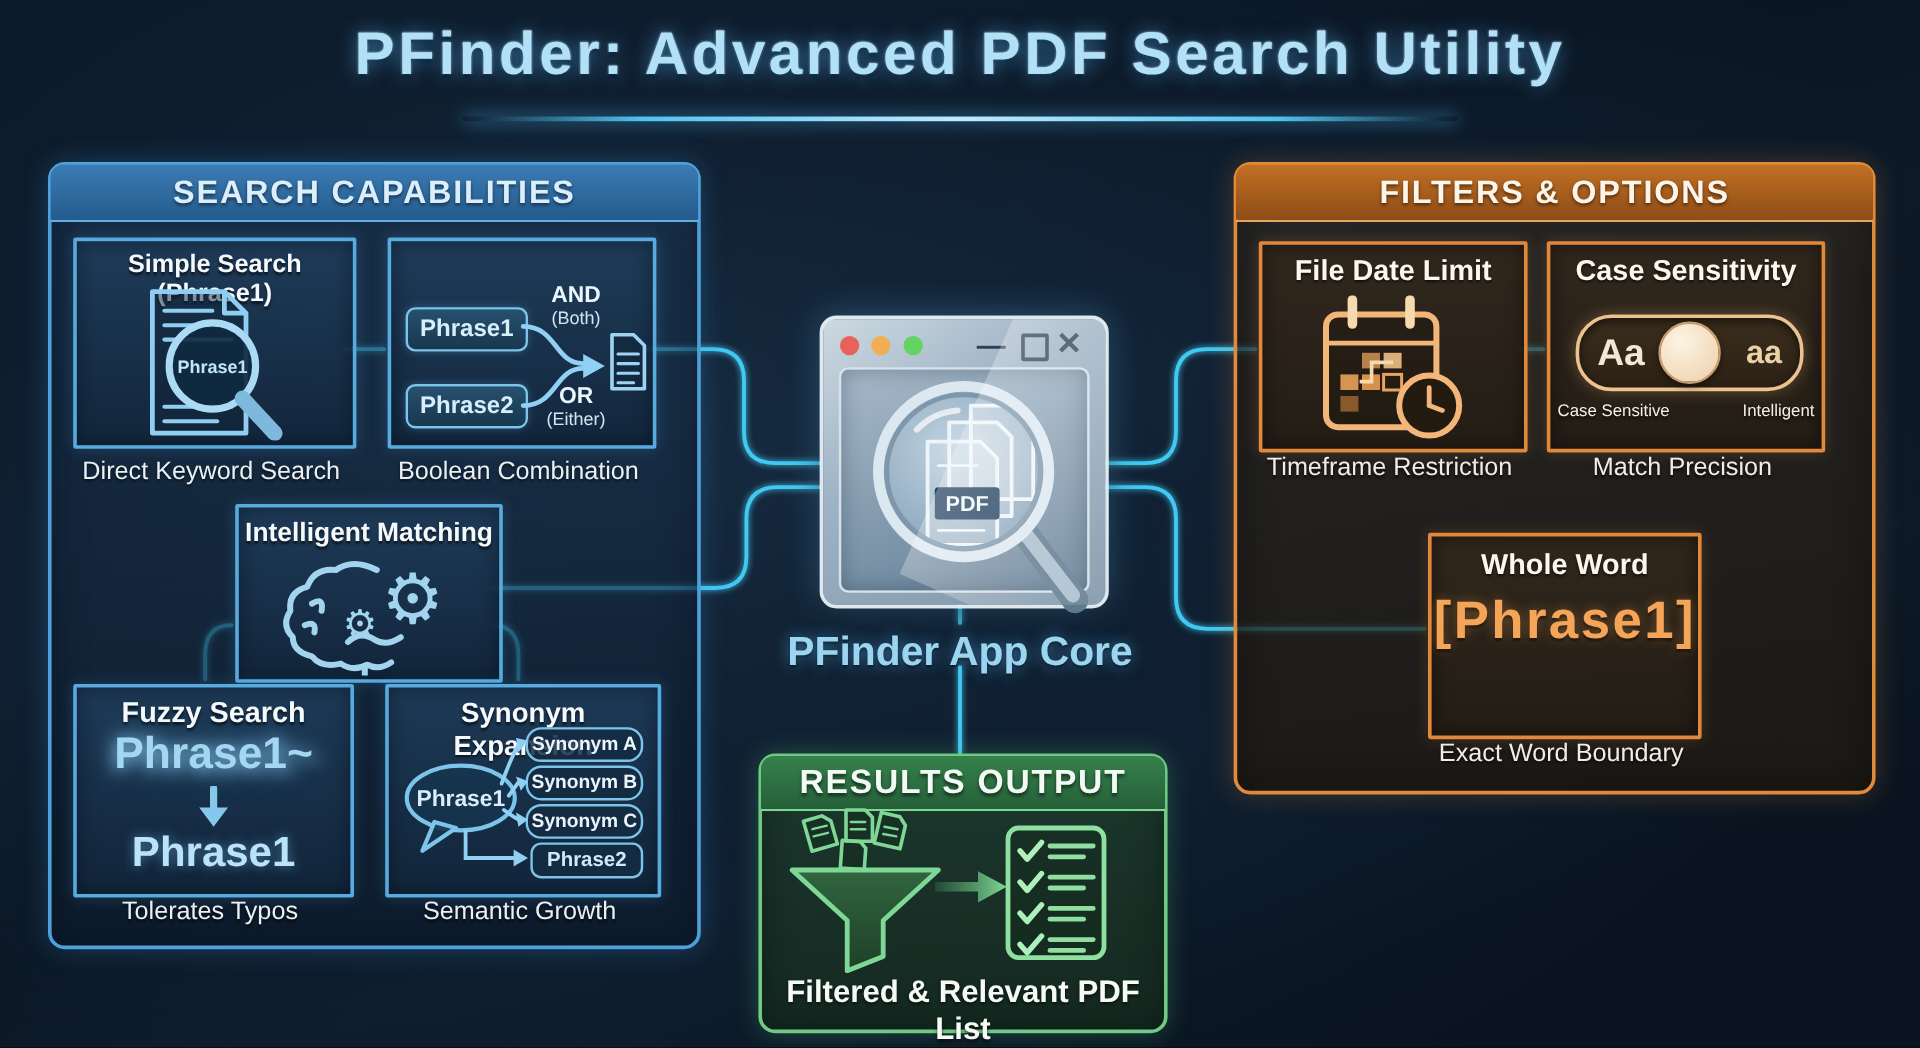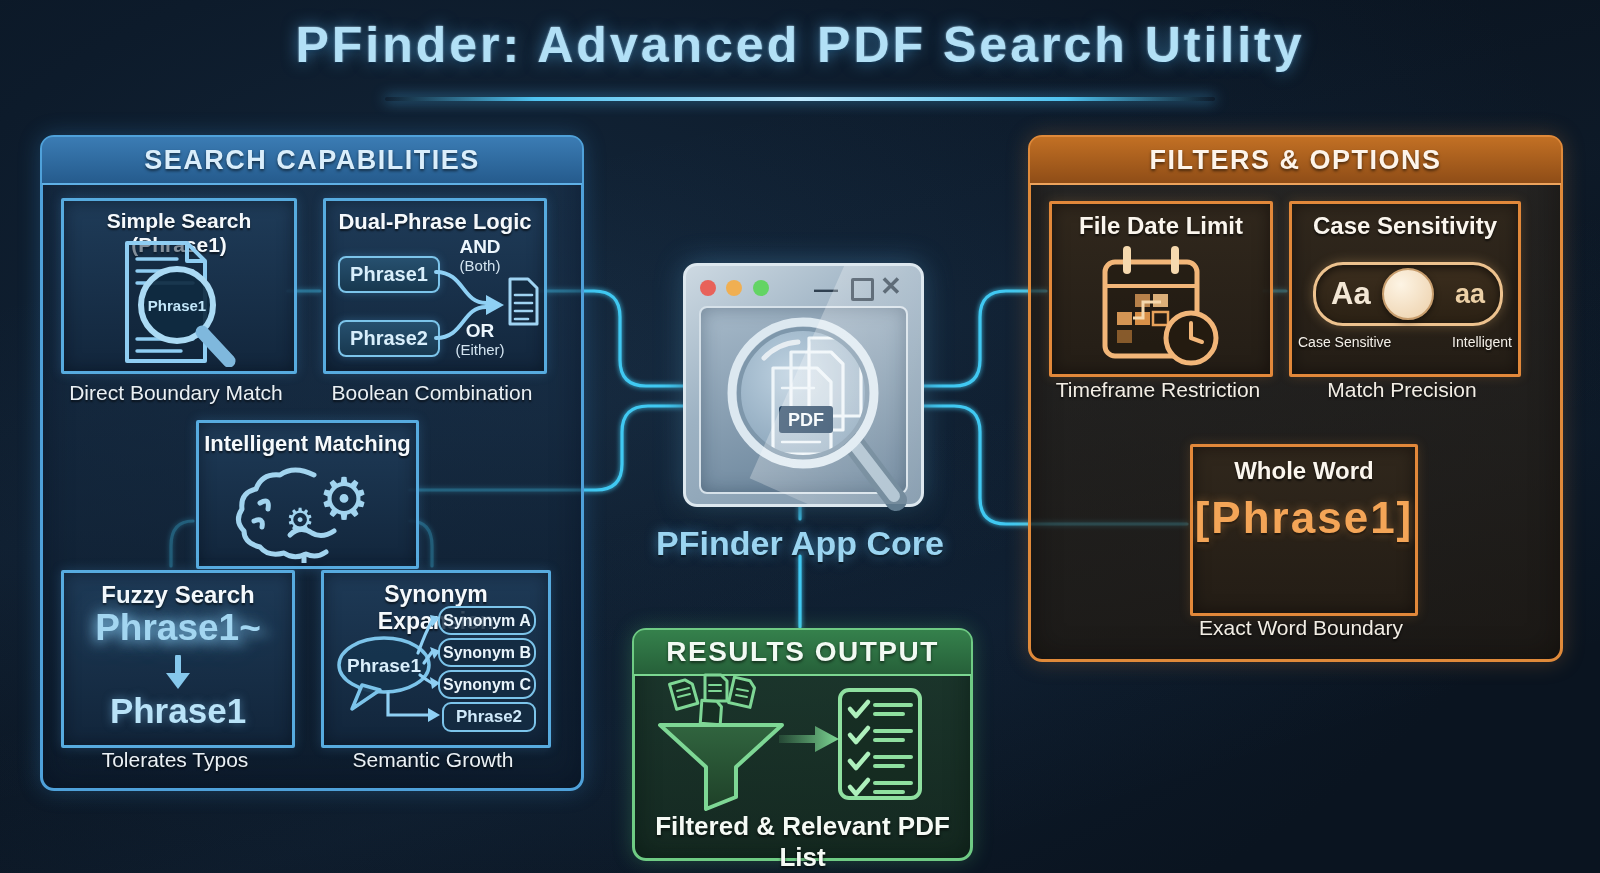--- a/index.html
+++ b/index.html
@@ -187,21 +187,20 @@
             <line x1="48" y1="100" x2="104" y2="100"></line>
           <line x1="48" y1="112" x2="92" y2="112"></line>
         </g>
         <circle cx="88" cy="66" r="36" fill="rgba(15,42,64,.92)" stroke="#abdaf4" stroke-width="6"></circle>
         <text x="88" y="72" text-anchor="middle" font-size="15" font-weight="bold" fill="#c2e6f9">Phrase1</text>
         <line x1="113" y1="93" x2="140" y2="122" stroke="#7fb8dd" stroke-width="13" stroke-linecap="round"></line>
       </svg>
     </div>
 
     <div class="sub blue" style="left:280px;top:60px;width:218px;height:170px;">
-      <div class="sub-title t22">Dual-Phrase Logic</div>
       <div class="chip" style="left:12px;top:55px;width:98px;height:33px;">Phrase1</div>
       <div class="chip" style="left:12px;top:119px;width:98px;height:33px;">Phrase2</div>
       <div class="logic-note" style="left:116px;top:36px;">
         <div class="op">AND</div>
         <div class="nt">(Both)</div>
       </div>
       <div class="logic-note" style="left:116px;top:120px;">
         <div class="op">OR</div>
         <div class="nt">(Either)</div>
       </div>
@@ -216,21 +215,21 @@
           <g stroke="#9fd3f2" stroke-width="2.6" stroke-linecap="round">
             <line x1="83" y1="42" x2="100" y2="42"></line>
               <line x1="83" y1="50" x2="100" y2="50"></line>
             <line x1="83" y1="58" x2="100" y2="58"></line>
               <line x1="83" y1="66" x2="96" y2="66"></line>
           </g>
         </g>
       </svg>
     </div>
 
-    <div class="caption" style="left:18px;top:243px;width:230px;">Direct Boundary Match</div>
+    <div class="caption" style="left:18px;top:243px;width:230px;">Direct Keyword Search</div>
     <div class="caption" style="left:280px;top:243px;width:218px;">Boolean Combination</div>
 
     <div class="sub blue" style="left:153px;top:282px;width:217px;height:143px;">
       <div class="sub-title t22">Intelligent Matching</div>
       <svg width="160" height="100" style="position:absolute;left:29px;top:40px;">
         <g fill="none" stroke="#a2d4ef" stroke-width="5" stroke-linecap="round" stroke-linejoin="round">
           <path d="M86 12 Q66 2 52 12 Q34 10 28 26 Q12 30 14 46 Q6 58 16 68 Q16 80 32 84 Q40 94 56 90 Q66 97 78 91 Q88 96 98 89"></path>
           <path d="M32 40 Q42 34 40 46"></path>
           <path d="M26 58 Q36 54 34 64"></path>
           <path d="M62 72 Q72 62 84 70 Q94 76 106 68"></path>

